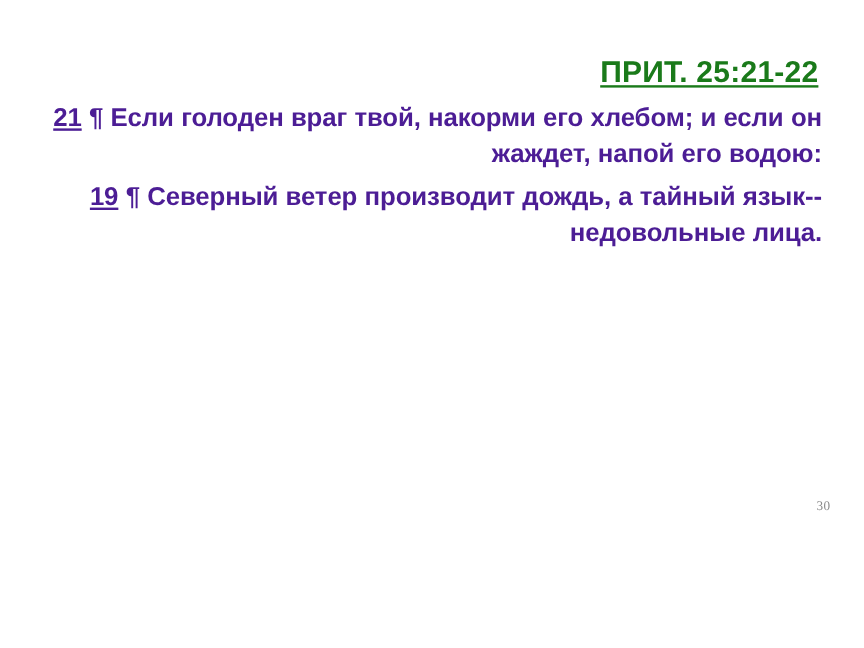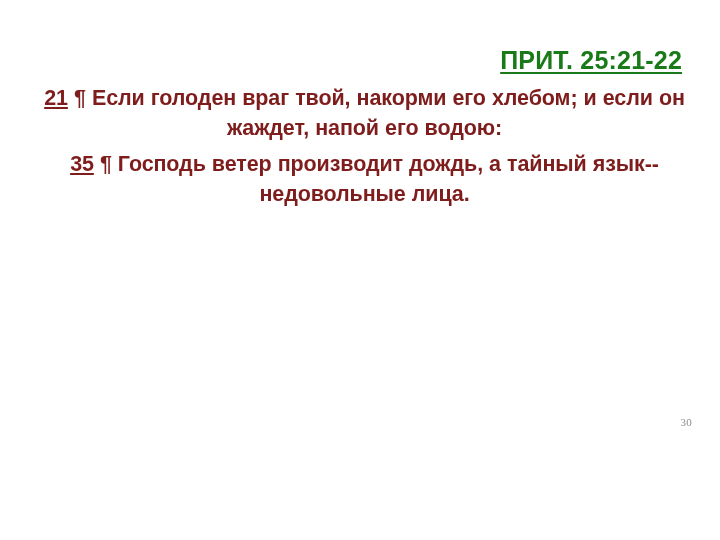--- a/index.html
+++ b/index.html
@@ -46,26 +46,26 @@
 
   
   .verse-body {
     position: absolute;
     top: 84px;
     left: 40px;
     width: 645px;
   }
 
   .verse {
-    color: #7f1d1d;
+    color: #4c1d95;
     font-size: 21.5px;
     font-weight: bold;
     line-height: 29.5px;
     margin: 0 0 7px 4px;
-    text-align: center;
+    text-align: right;
     letter-spacing: -0.1px;
     word-spacing: 0.2px;
   }
   .verse:last-child { margin-bottom: 0; }
 
   .verse-num {
     text-decoration: underline;
     text-decoration-thickness: 2px;
     text-underline-offset: 2px;
   }
@@ -102,21 +102,21 @@
   </div>
 
   <div class="verse-body">
 
     <p class="verse">
       <span class="verse-num">21</span><span> </span><span class="pilcrow">¶</span><span> </span><span>Если голоден враг твой, накорми его хлебом; и если он жаждет, напой его водою:</span>
     </p>
 
 
     <p class="verse">
-      <span class="verse-num">35</span><span> </span><span class="pilcrow">¶</span><span> </span><span>Господь ветер производит дождь, а тайный язык--недовольные лица.</span>
+      <span class="verse-num">19</span><span> </span><span class="pilcrow">¶</span><span> </span><span>Северный ветер производит дождь, а тайный язык--недовольные лица.</span>
     </p>
 
 
 
   </div>
 
   <div class="page-number">30</div>
 
 </div>
 

